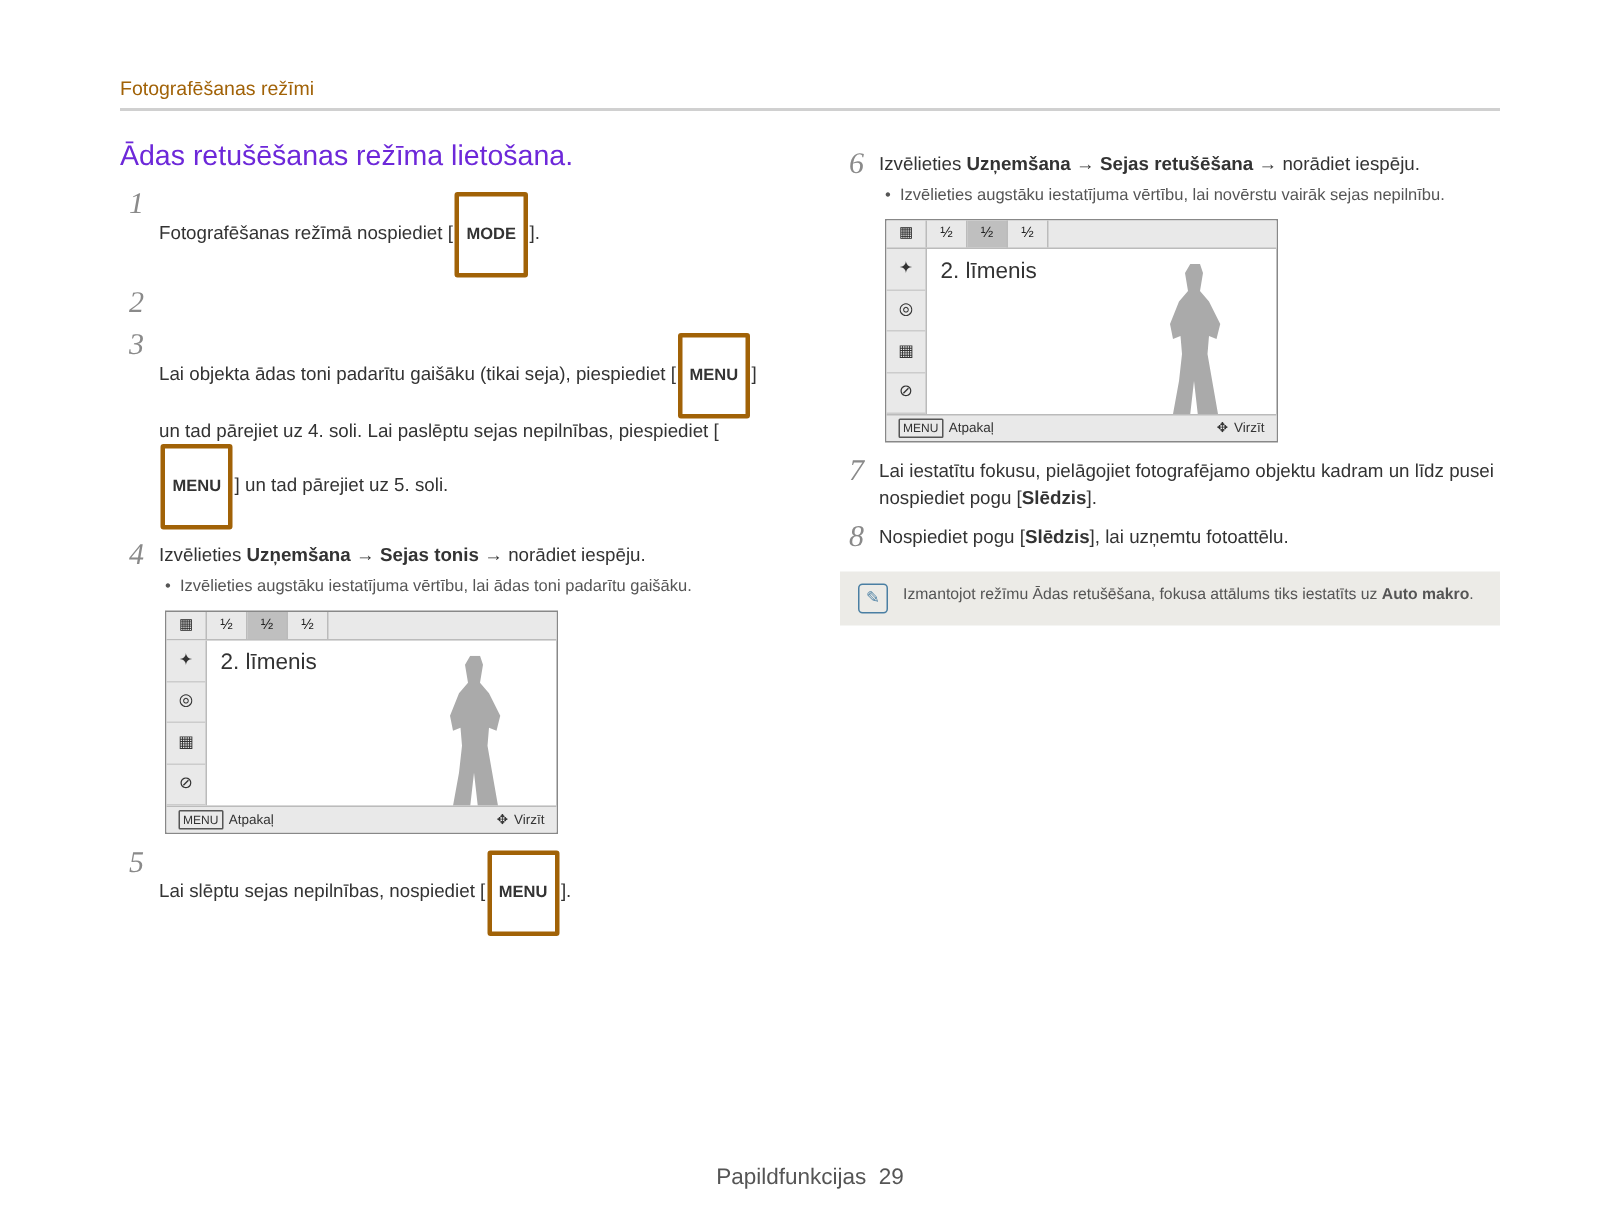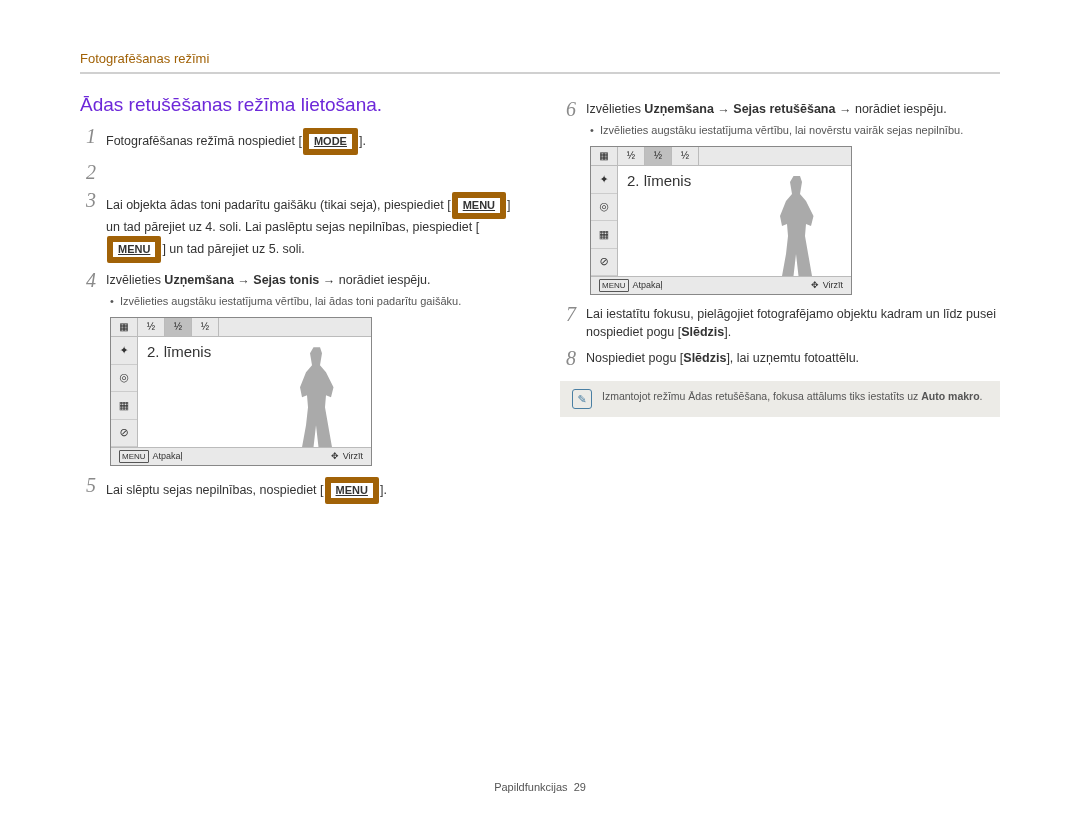--- a/index.html
+++ b/index.html
@@ -65,29 +65,28 @@
     font-style: italic;
   }
   .step-body {
     flex: 1;
     font-size: 12.5px;
     color: #333;
     padding-top: 3px;
   }
   .key {
     display: inline-block;
-    border: 6px solid #a16207;
+    border: 3px solid #a16207;
     border-radius: 2px;
-    padding: 0 5px;
+    padding: 18px 5px;
     font-size: 11px;
     font-weight: bold;
     line-height: 15px;
     vertical-align: baseline;
     margin: 0 1px;
-    text-decoration: underline;
   }
   .bullet-sub {
     list-style: none;
     padding: 4px 0 0 14px;
     margin: 0;
     font-size: 11px;
     color: #555;
   }
   .bullet-sub li::before {
     content: "•";
@@ -199,21 +198,21 @@
     color:#4a7fa3;
     font-size:11px;
     flex-shrink:0;
   }
   .footer {
     position:absolute;
     bottom: 20px;
     left:0;
     width:100%;
     text-align:center;
-    font-size: 11px;
+    font-size: 15px;
     color:#555;
   }
   b { font-weight: bold; }
 </style>
 </head>
 <body>
 
 <div class="page">
 
   <div class="breadcrumb">Fotografēšanas režīmi</div>

